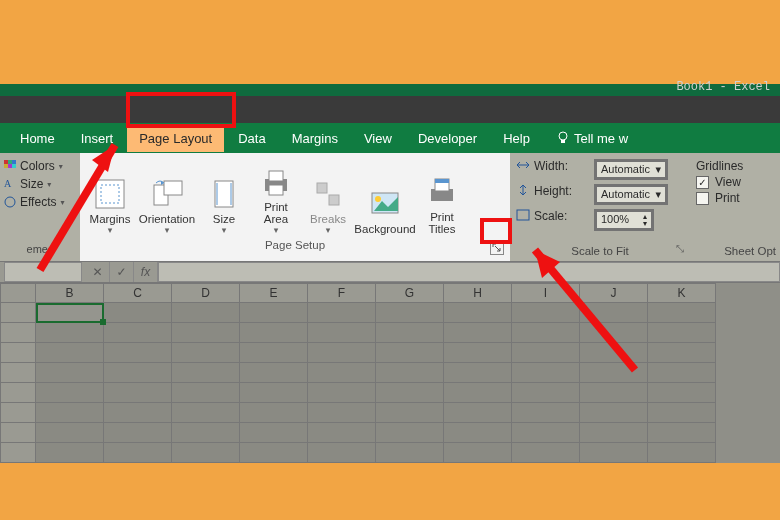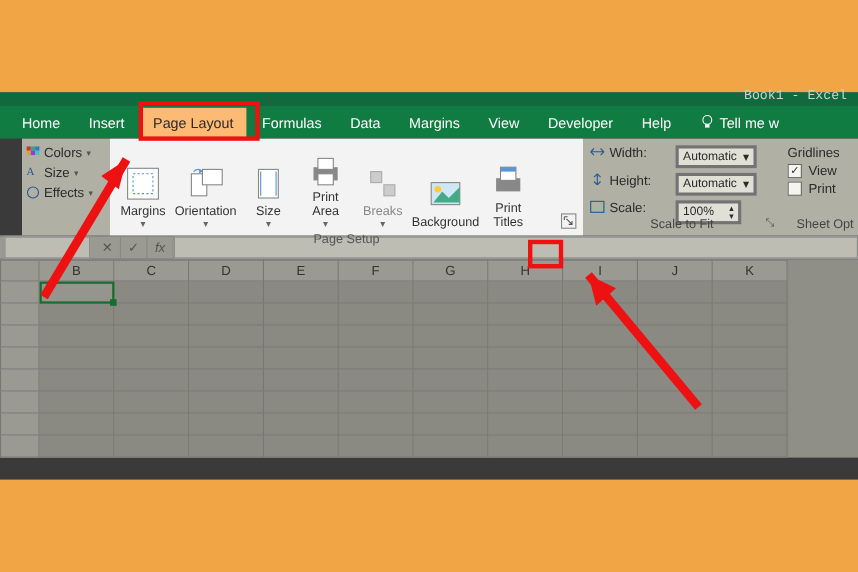--- a/index.html
+++ b/index.html
@@ -2,25 +2,25 @@
 <html><head>
 <meta charset="utf-8">
 <style>
   * { box-sizing: border-box; margin: 0; padding: 0; font-family: "Segoe UI", Arial, sans-serif; }
   body { width: 780px; height: 520px; background: #f2a544; overflow: hidden; position: relative; }
   .app { position: absolute; left: 0; top: 84px; width: 780px; height: 352px; background: #3a3a3a; }
 
   .titlebar { height: 12px; background: #0f6b3e; }
   .titlebar-right { position: absolute; right: 10px; top: -4px; color: #d0d0d0; font-size: 12px; font-family: Liberation Mono, monospace; }
 
-  .tabs { height: 30px; background: #107c41; display: flex; align-items: center; padding-left: 8px; gap: 2px; }
+  .tabs { height: 30px; background: #107c41; display: flex; align-items: center; padding-left: 8px; gap: 2px; margin-top: 27px; }
   .tab { color: #fff; font-size: 13px; padding: 6px 12px; cursor: pointer; }
   .tab.active { background: #fdba74; color: #2a2a2a; }
 
-  .ribbon-container { height: 88px; display: flex; background: #3a3a3a; margin-left: 20px; }
+  .ribbon-container { height: 108px; display: flex; background: #3a3a3a; }
   .themes-panel { width: 80px; background: #b0b0a5; padding: 6px 4px; font-size: 12px; color: #2a2a2a; }
   .theme-row { display: flex; align-items: center; gap: 4px; margin-bottom: 4px; }
   .theme-swatch { width: 12px; height: 12px; display: inline-block; }
   .drop-tri { font-size: 8px; color: #555; }
 
   .ribbon { background: #f3f3f3; width: 430px; display: flex; flex-direction: column; position: relative; }
   .ribbon-row { display: flex; padding: 6px 6px 0 6px; gap: 4px; }
   .rbtn { display: flex; flex-direction: column; align-items: center; justify-content: flex-end; width: 58px; height: 78px; font-size: 11.5px; color: #333; cursor: pointer; text-align: center; padding-bottom: 2px; }
   .rbtn .ic { width: 34px; height: 34px; margin-bottom: 2px; }
   .rbtn.narrow { width: 48px; }
@@ -68,21 +68,20 @@
 
 <div class="app">
   <div class="titlebar">
     <span class="titlebar-right">Book1 - Excel</span>
   </div>
 
   <div class="tabs">
     <div class="tab">Home</div>
     <div class="tab">Insert</div>
     <div class="tab active">Page Layout</div>
-    <div class="tab">Formulas</div>
     <div class="tab">Data</div>
     <div class="tab">Margins</div>
     <div class="tab">View</div>
     <div class="tab">Developer</div>
     <div class="tab">Help</div>
     <div class="tab" style="display:flex;align-items:center;gap:4px">
       <svg width="14" height="14">
           <circle cx="7" cy="5" r="4" fill="none" stroke="#fff"></circle>
           <rect x="5" y="9" width="4" height="3" fill="#fff"></rect>
         </svg>

